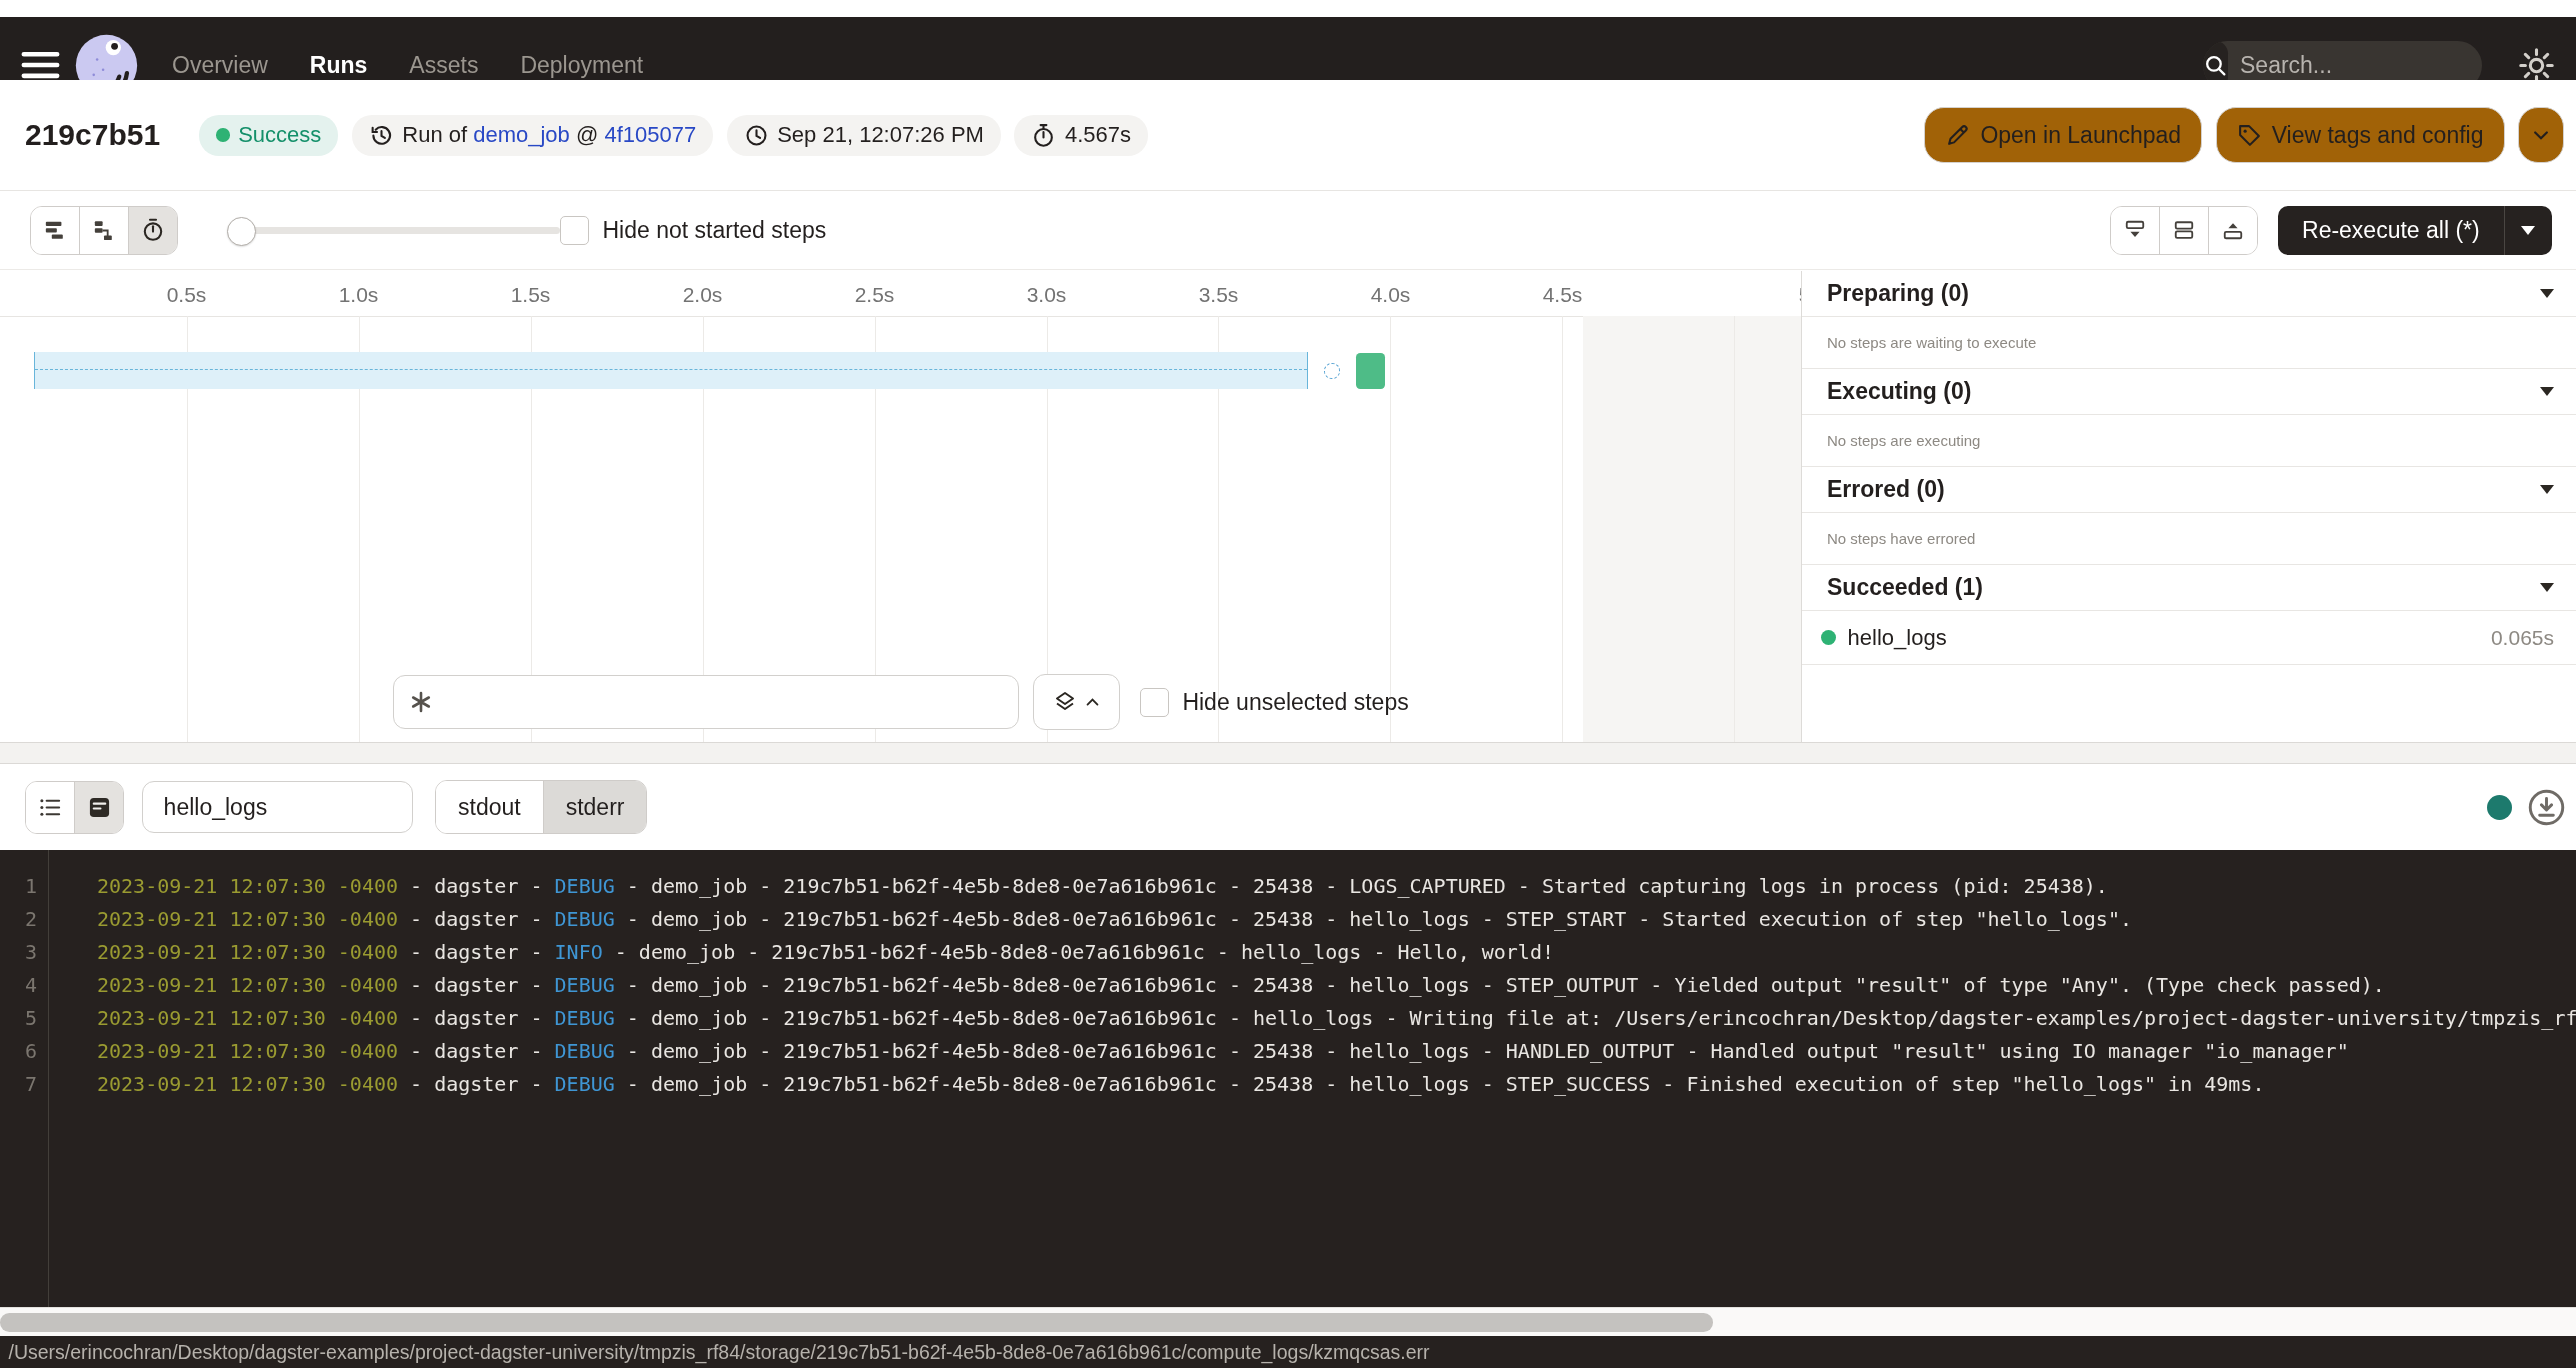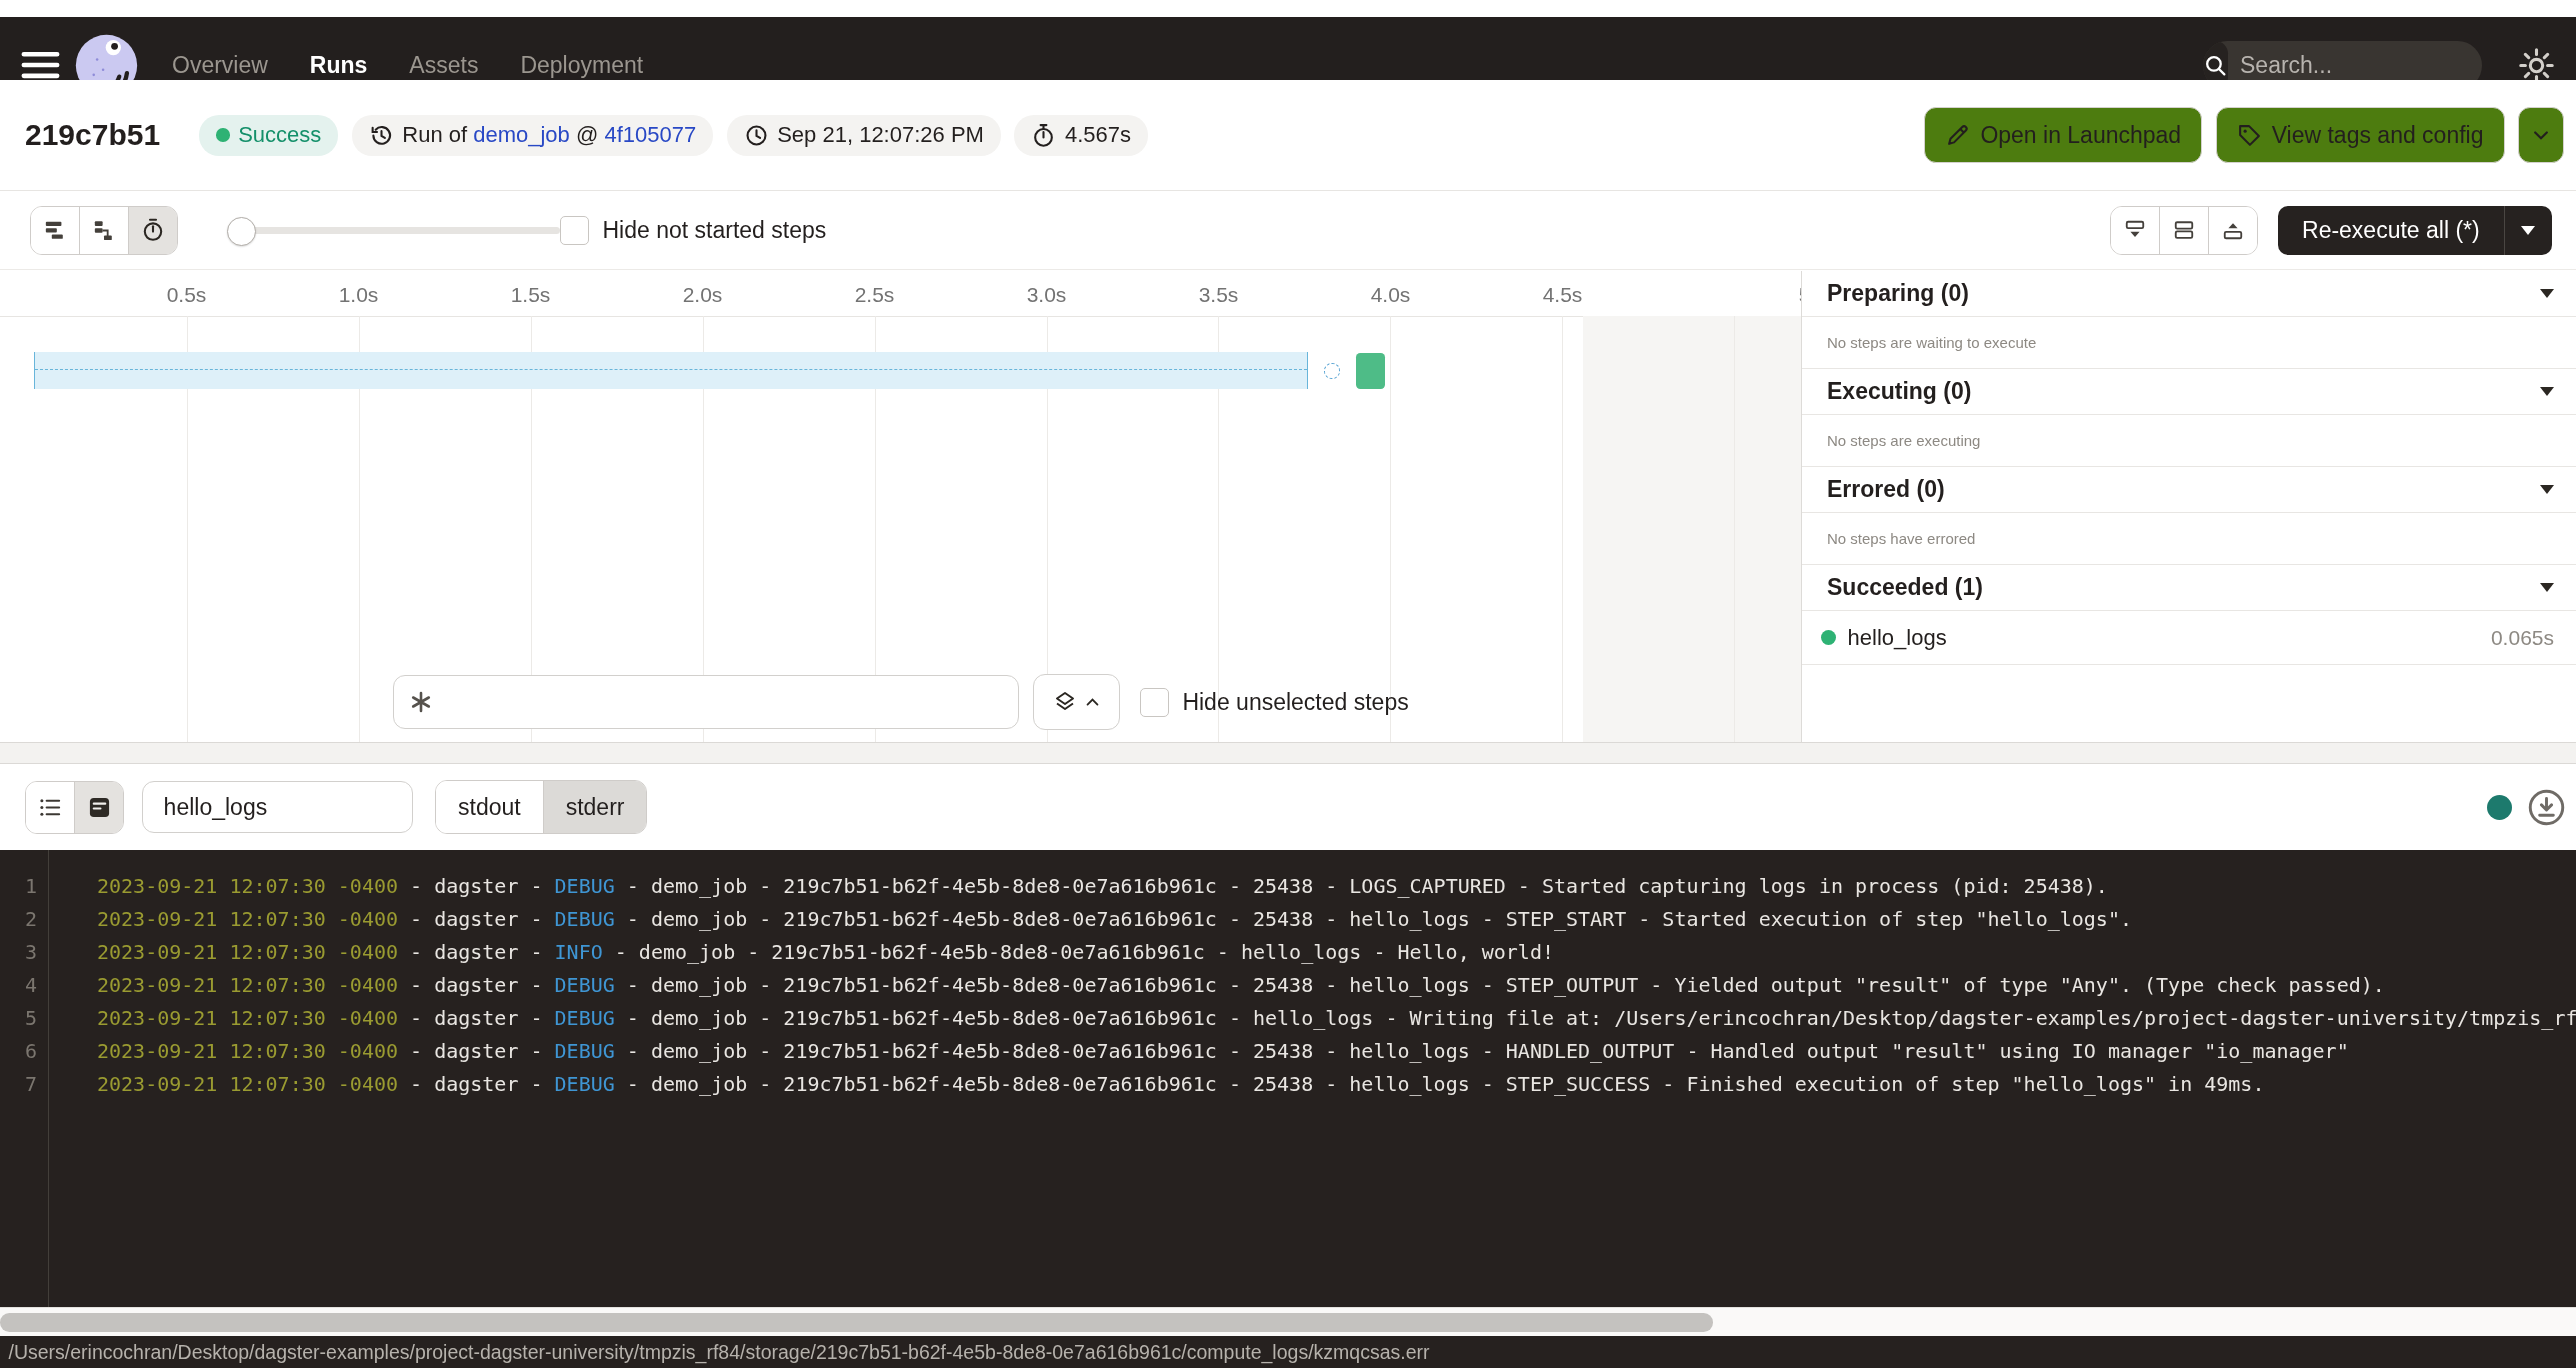--- a/index.html
+++ b/index.html
@@ -24,21 +24,21 @@
 
   
   .runheader{top:80px;height:111px;background:#fff;border-bottom:0.8px solid #e7e5e2;display:flex;align-items:center;padding:0 12px 0 25px;}
   .run-title{font-size:30px;font-weight:700;margin-right:39px;}
   .pill{height:41px;border-radius:20px;background:#f4f3f1;display:inline-flex;align-items:center;padding:0 17px;font-size:22px;margin-right:13.5px;white-space:pre;}
   .pill .ic{margin-right:8.5px;display:flex;}
   .pill.success{background:#e4f2ee;color:#14906a;}
   .dot{width:13.5px;height:13.5px;border-radius:50%;background:#2eb274;margin-right:8.5px;}
   .link{color:#2848c5;cursor:pointer;}
   .hdr-spacer{flex:1;}
-  .btn{height:54px;border:0.8px solid #d4d1ce;border-radius:12px;background:#4d7c0f;display:inline-flex;align-items:center;padding:0 20px;font-size:23px;cursor:pointer;margin-left:13.5px;}
+  .btn{height:54px;border:0.8px solid #d4d1ce;border-radius:20px;background:#a16207;display:inline-flex;align-items:center;padding:0 20px;font-size:23px;cursor:pointer;margin-left:13.5px;}
   .btn .ic{margin-right:10px;display:flex;}
   .btn.sq{width:44px;padding:0;justify-content:center;}
 
   
   .gtoolbar{top:191px;height:79px;background:#fff;display:flex;align-items:center;padding:0 24.5px 0 30px;border-bottom:0.8px solid #eceae7;}
   .seg{display:inline-flex;border:0.8px solid #cfccc9;border-radius:12px;overflow:hidden;background:#fff;}
   .seg .s{width:48px;height:47px;display:flex;align-items:center;justify-content:center;border-left:0.8px solid #cfccc9;cursor:pointer;background:#fff;}
   .seg .s:first-child{border-left:none;}
   .seg .s.on{background:#e4e2df;}
   .slider{position:relative;width:333px;height:47px;margin-left:49px;}

